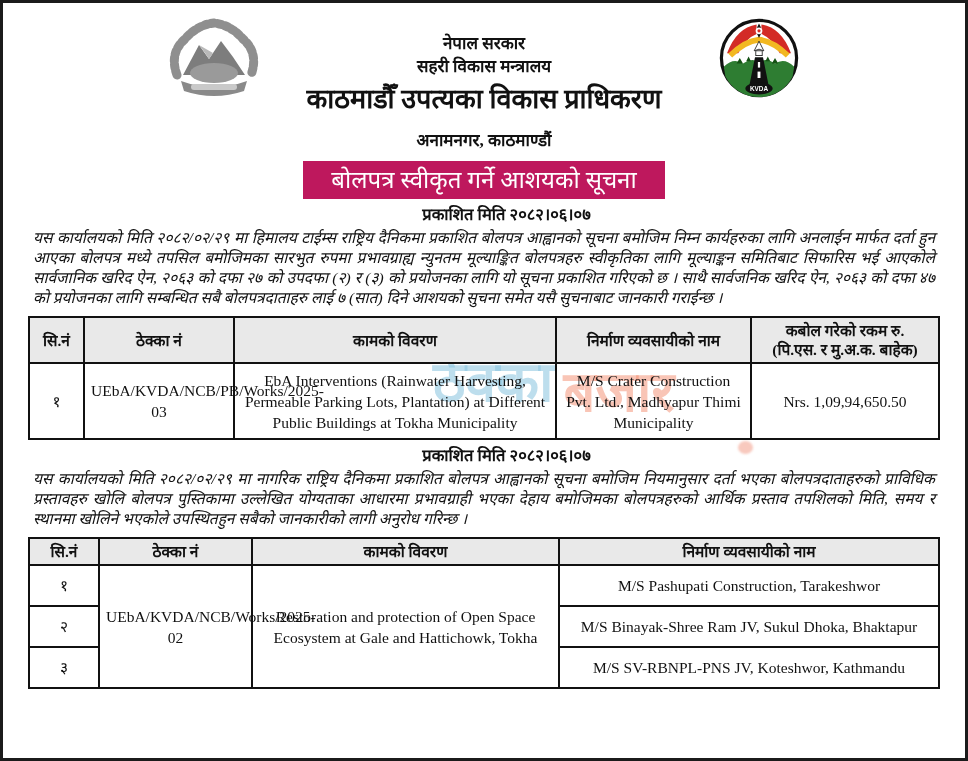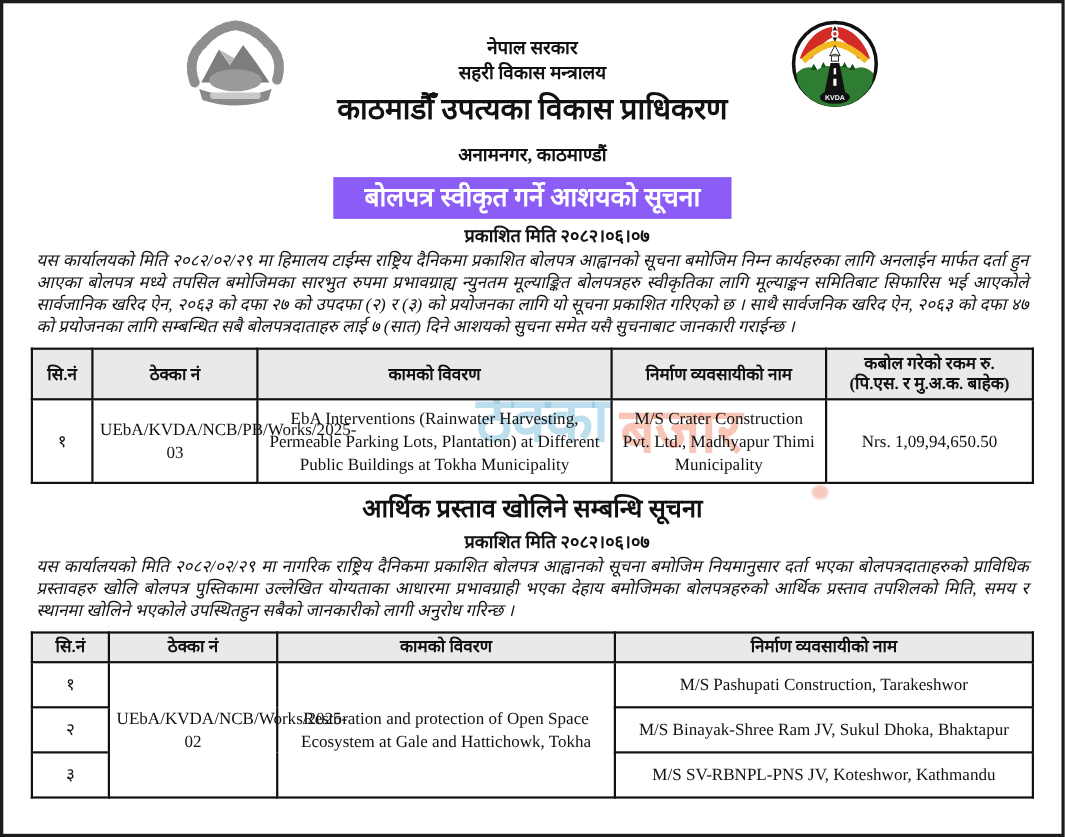--- a/index.html
+++ b/index.html
@@ -28,22 +28,22 @@
   .emblem-left { position:absolute; left:158px; top:12px; width:106px; height:90px; }
   .emblem-right { position:absolute; right:166px; top:14px; width:80px; height:82px; }
   .gov1, .gov2 { font-size:17px; font-weight:bold; line-height:23px; }
   .authority { font-size:27px; font-weight:bold; line-height:34px; margin-top:4px; }
   .project {
     font-family:"Liberation Sans", sans-serif; font-size:19.5px; font-weight:bold;
     margin-top:7px; line-height:24px;
   }
   .address { font-size:17px; font-weight:bold; margin-top:14px; line-height:22px; }
   .banner {
-    display:inline-block; background:#8b5cf6; color:#ffffff;
-    font-size:24px; font-weight:bold; line-height:30px;
+    display:inline-block; background:#be185d; color:#ffffff;
+    font-size:24px; font-weight:normal; line-height:30px;
     padding:4px 28px; margin-top:9px;
   }
 
   .published { text-align:center; font-weight:bold; font-size:16.5px; margin-top:5px; line-height:21px;padding-left:45px; }
   .para { margin:3px 30px 0 30px; text-align:justify; font-size:15.5px; line-height:20px;font-style:italic; }
 
   
   table { border-collapse:collapse; margin:8px auto 0 auto; width:910px; table-layout:fixed; }
   th, td { border:2px solid #111; text-align:center; vertical-align:middle; padding:3px 6px; }
   th { background:#e9e9e9; font-weight:bold; font-size:15.5px; line-height:19px; }
@@ -131,21 +131,20 @@
       <tr class="t1-row">
         <td>१</td>
         <td>UEbA/KVDA/NCB/PB/Works/2025-03</td>
         <td>EbA Interventions (Rainwater Harvesting, Permeable Parking Lots, Plantation) at Different Public Buildings at Tokha Municipality</td>
         <td>M/S Crater Construction Pvt. Ltd., Madhyapur Thimi Municipality</td>
         <td class="amount">Nrs. 1,09,94,650.50</td>
       </tr>
     </tbody>
       </table>
 
-    <div class="sec-title">आर्थिक प्रस्ताव खोलिने सम्बन्धि सूचना</div>
     <div class="published">प्रकाशित मिति २०८२।०६।०७</div>
     <div class="para">यस कार्यालयको मिति २०८२/०२/२९ मा नागरिक राष्ट्रिय दैनिकमा प्रकाशित बोलपत्र आह्वानको सूचना बमोजिम नियमानुसार दर्ता भएका बोलपत्रदाताहरुको प्राविधिक प्रस्तावहरु खोलि बोलपत्र पुस्तिकामा उल्लेखित योग्यताका आधारमा प्रभावग्राही भएका देहाय बमोजिमका बोलपत्रहरुको आर्थिक प्रस्ताव तपशिलको मिति, समय र स्थानमा खोलिने भएकोले उपस्थितहुन सबैको जानकारीको लागी अनुरोध गरिन्छ ।</div>
 
     <table class="t2">
       <colgroup>
         <col style="width:70px">
           <col style="width:153px">
           <col style="width:307px">
           <col style="width:380px">
       </colgroup>

